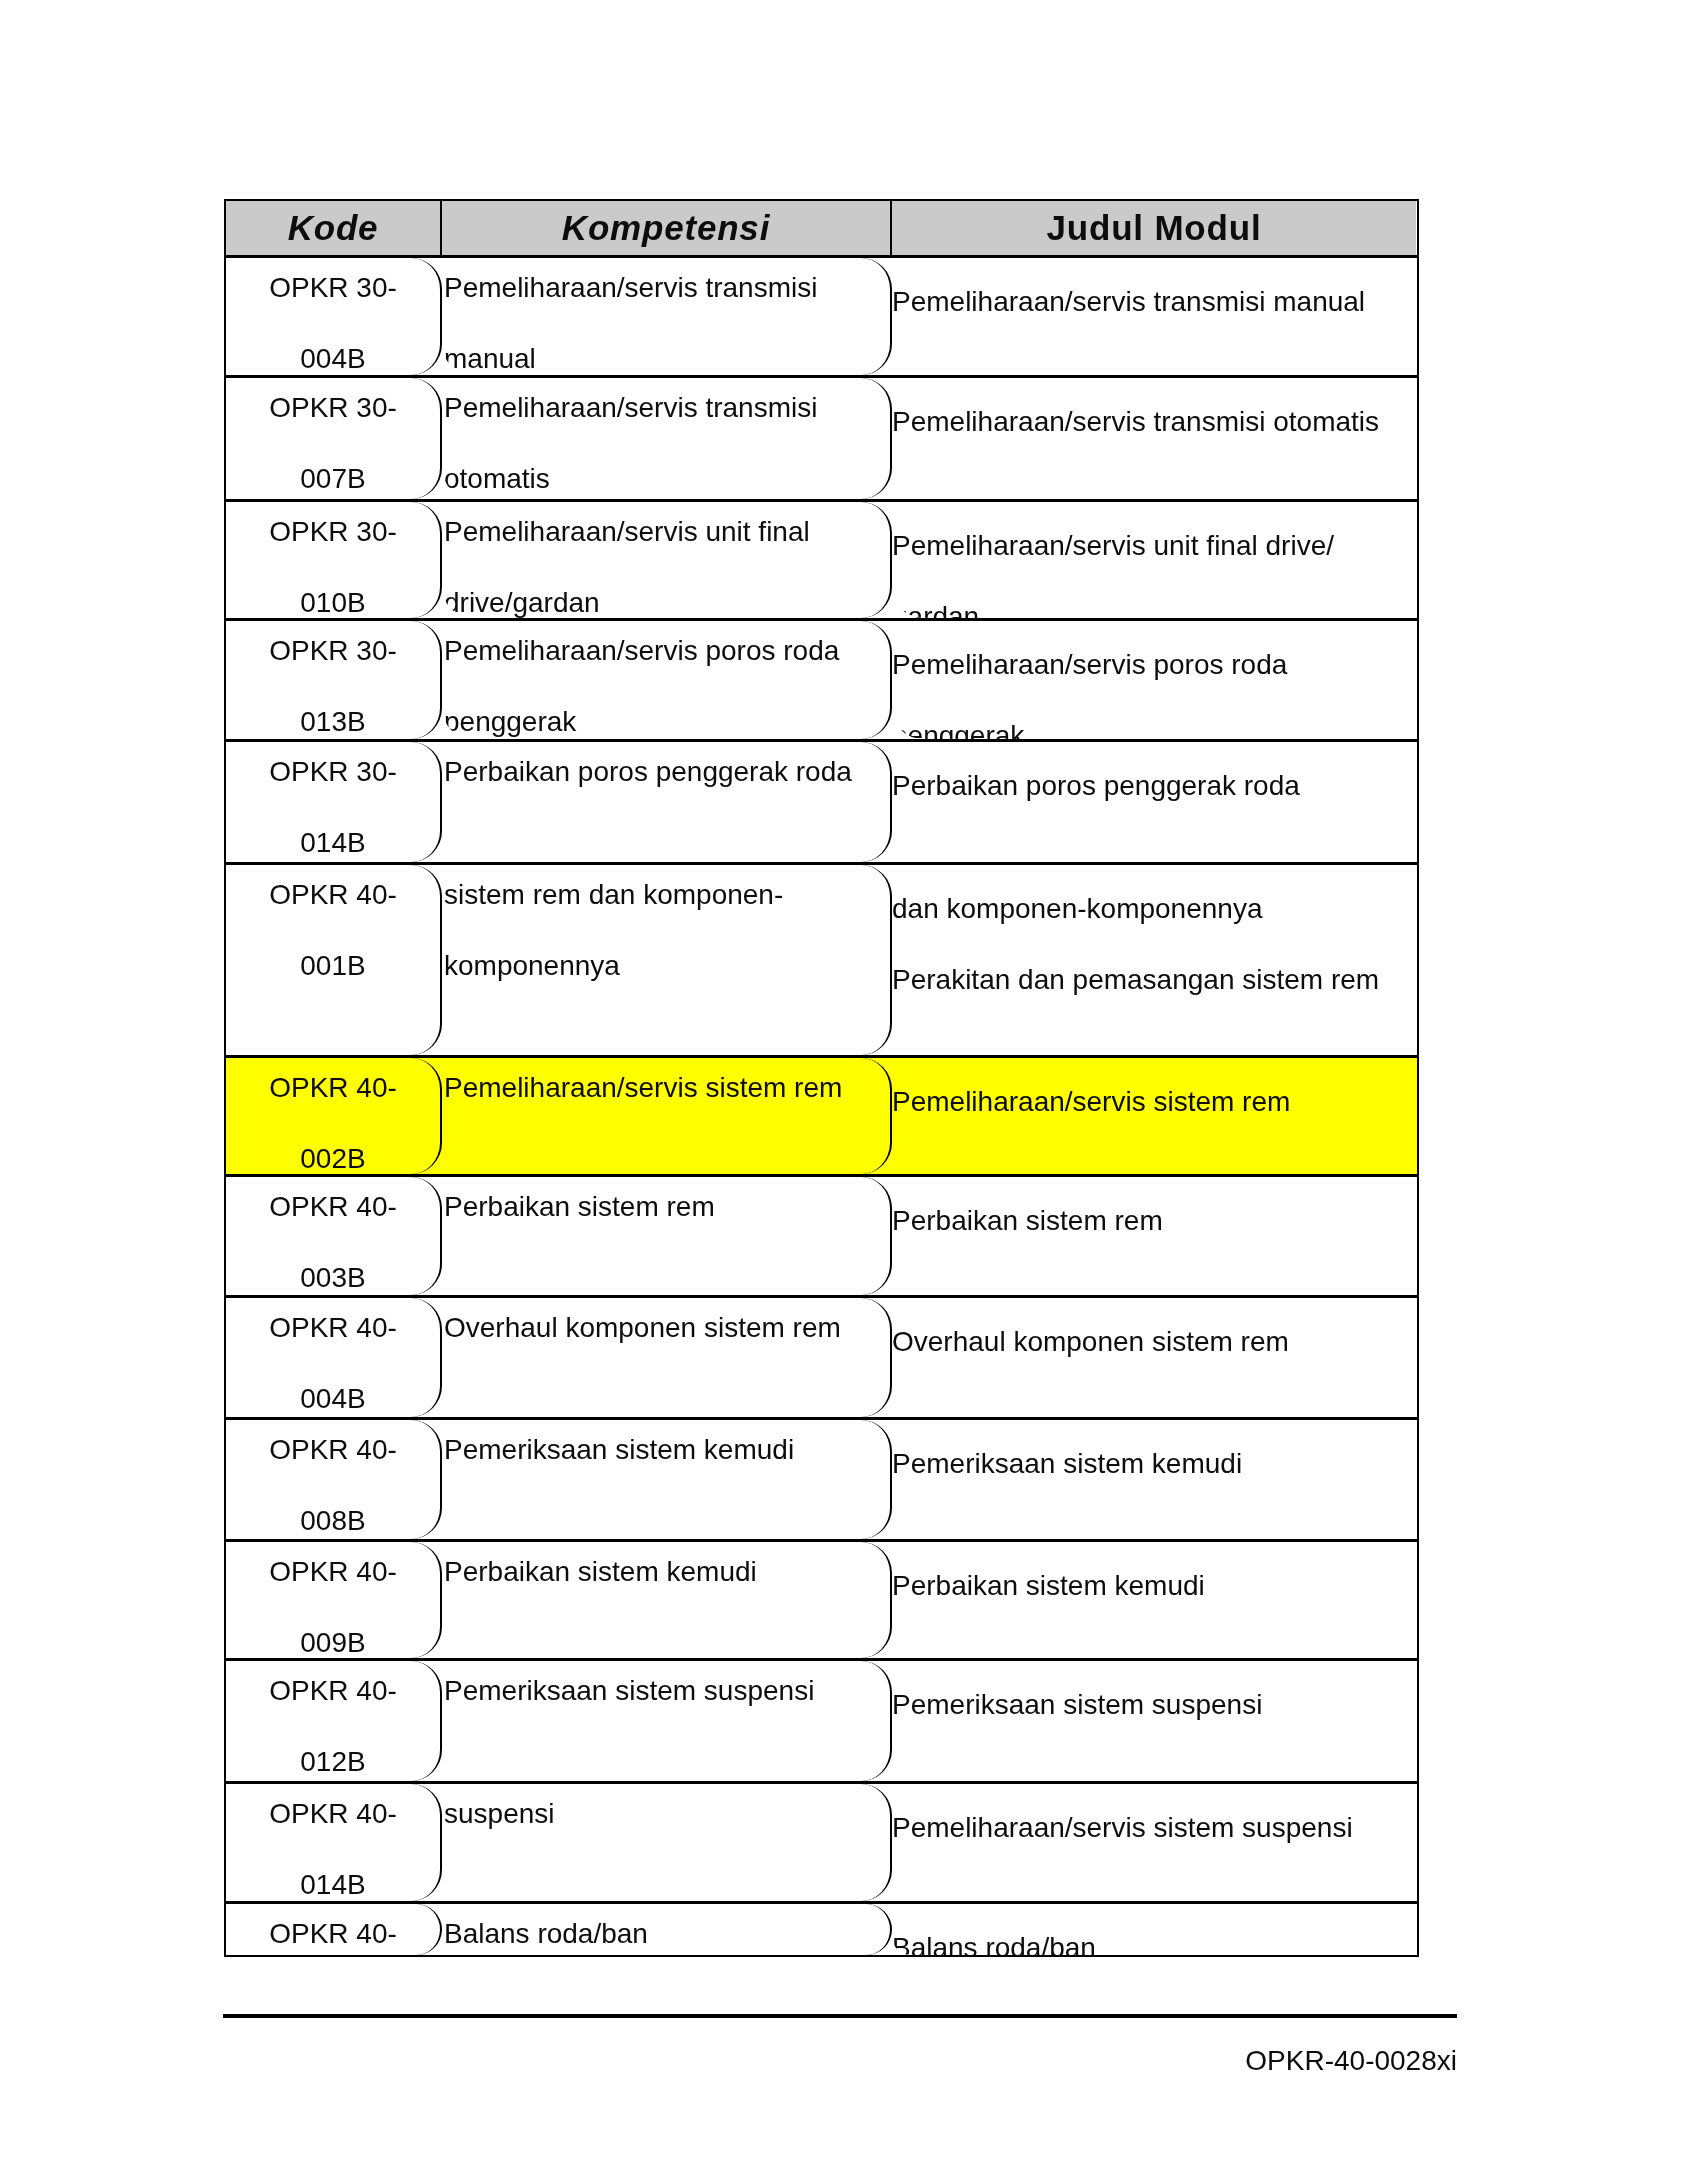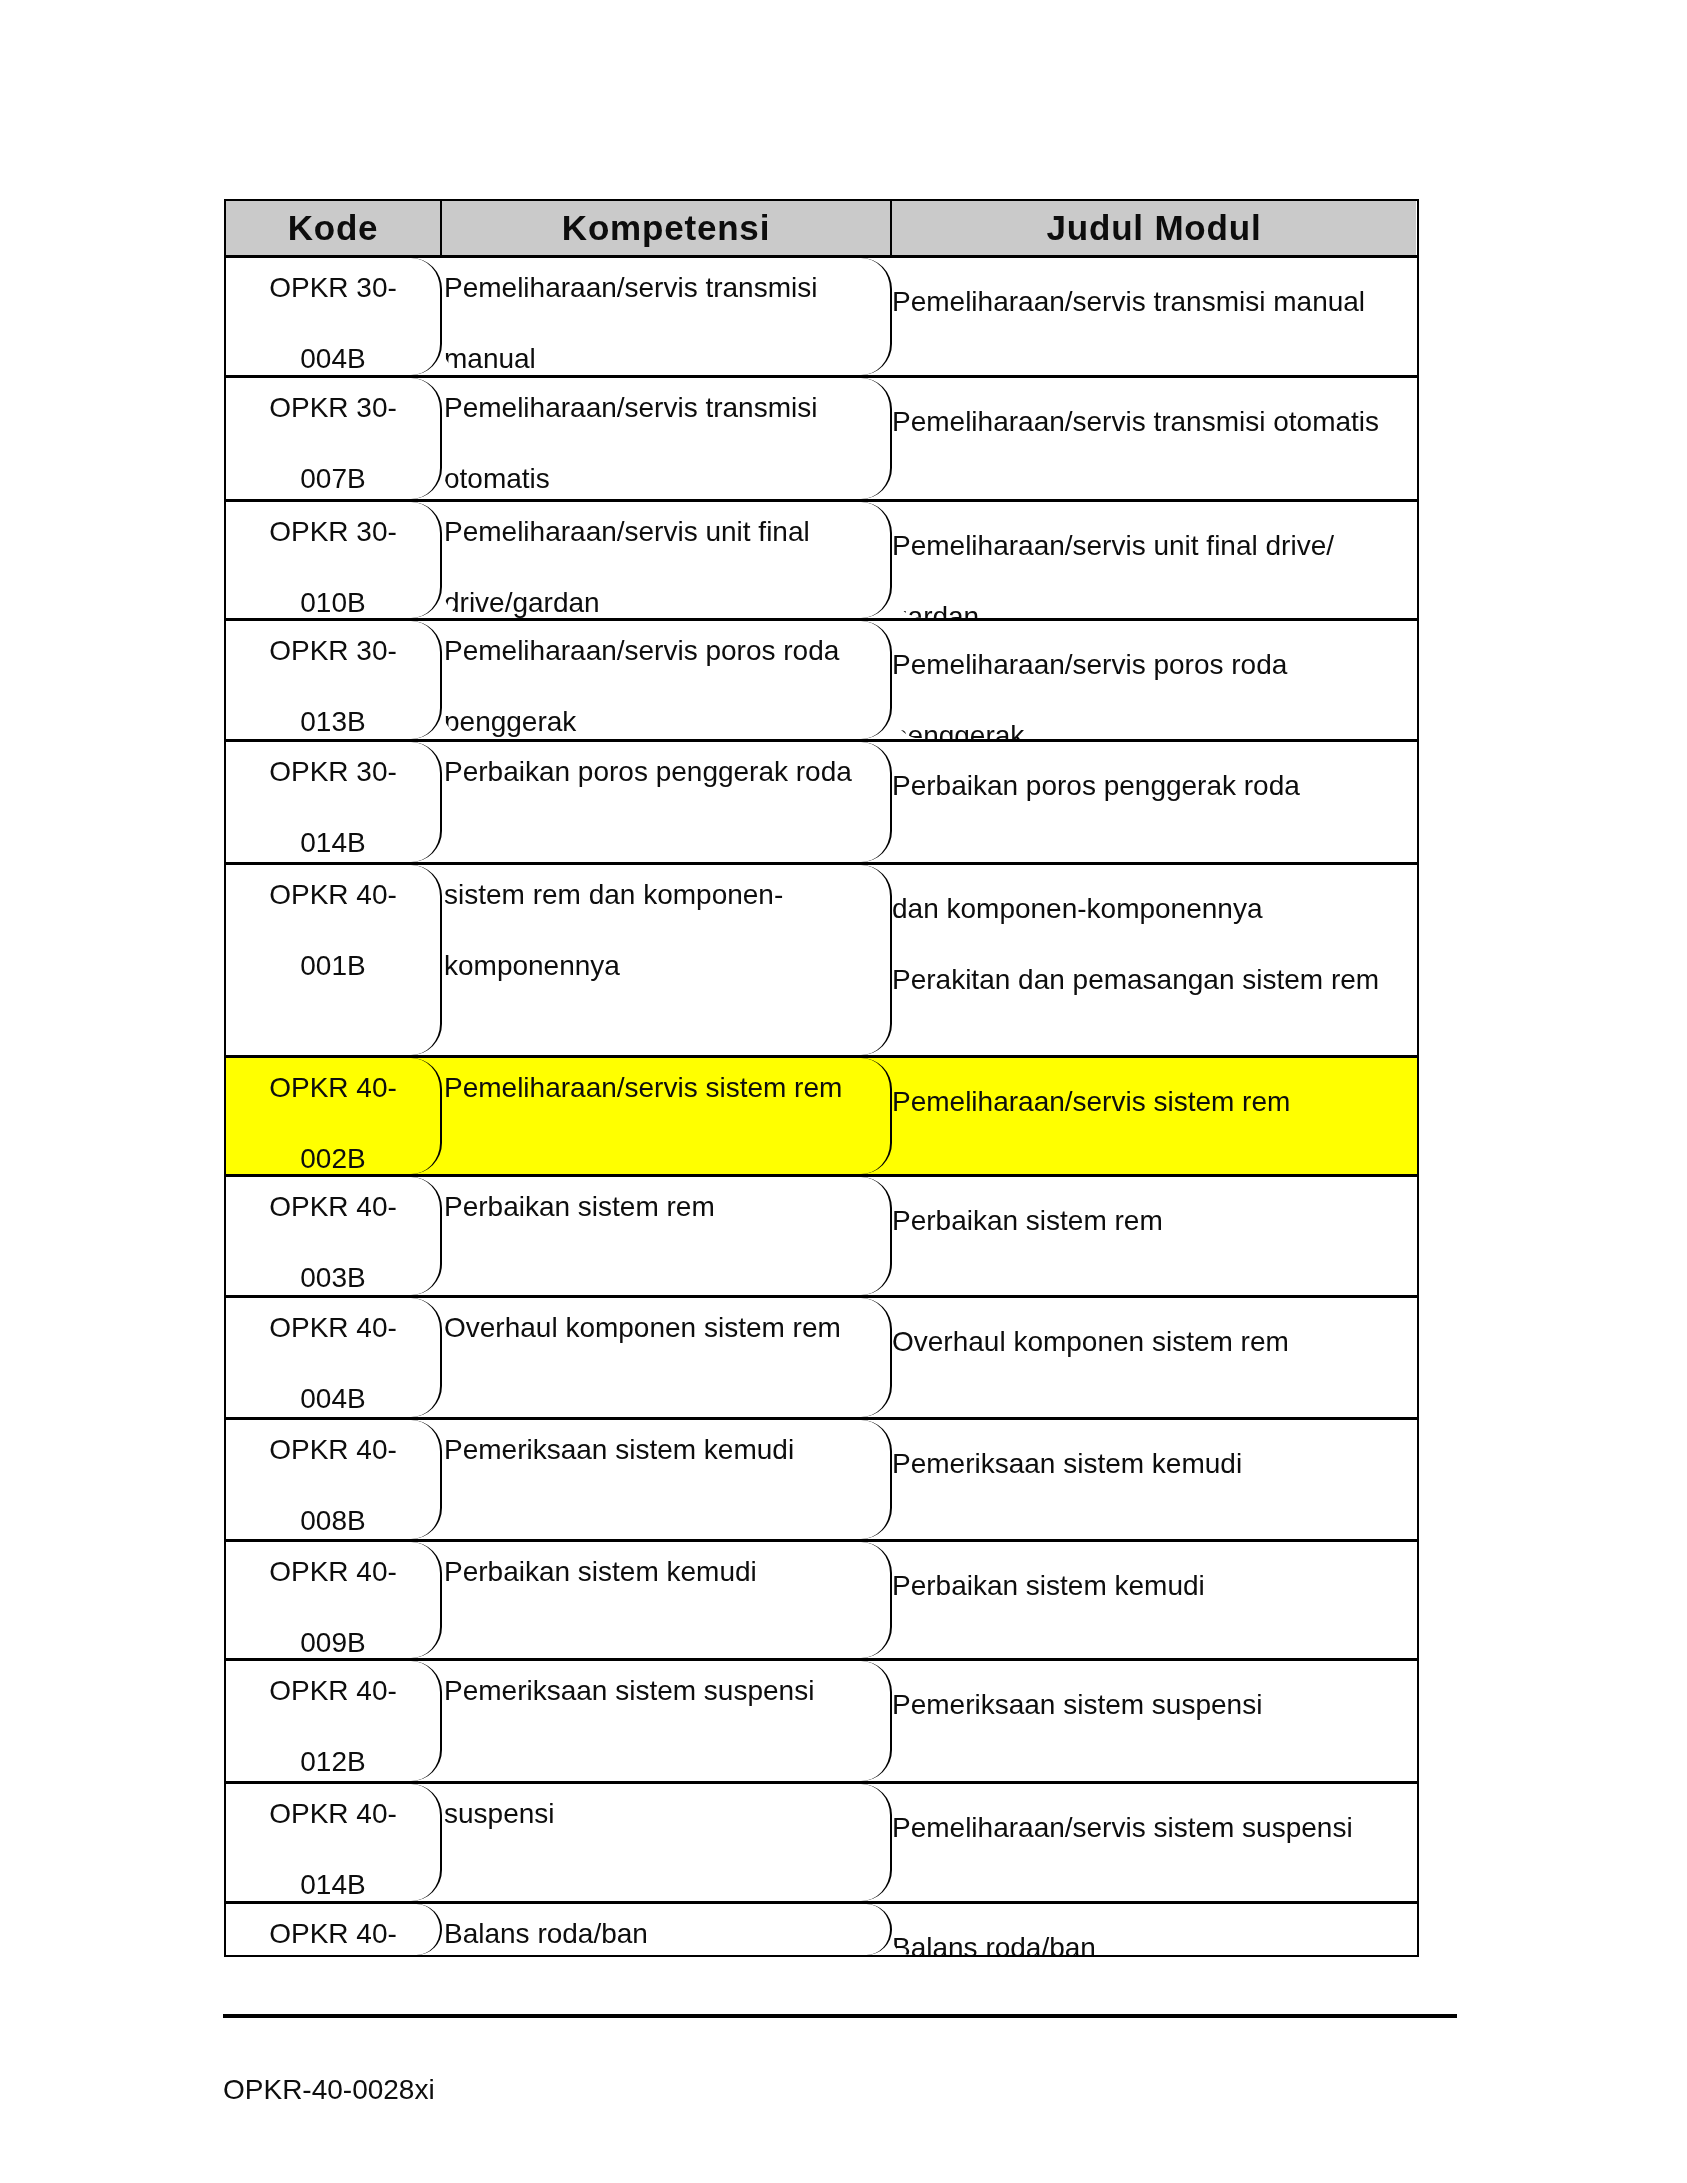--- a/index.html
+++ b/index.html
@@ -23,21 +23,21 @@
     grid-template-columns:216px 450px 524px;
     height:57px;
     border-bottom:3.3px solid #000;
   }
   .th {
     background:#cacaca;
     display:flex; align-items:center; justify-content:center;
     font-size:35px; font-weight:bold;
     letter-spacing:0.8px;
   }
-  .th.c0, .th.c1 { border-right:2.5px solid #000; }
+  .th.c0, .th.c1 { border-right:2.5px solid #000;font-style:italic; }
   .trow {
     display:grid;
     grid-template-columns:216px 450px 524px;
     border-bottom:3.3px solid #000;
     background:#fff;
   }
   .trow:last-child { border-bottom:none; }
   .trow.hl { background:#ffff00; }
   .cell {
     padding-top:13px;
@@ -52,23 +52,22 @@
   .footer-rule {
     position:absolute;
     left:223px; top:2014px;
     width:1234px; height:4.1px;
     background:#000;
   }
   .footer-text {
     position:absolute;
     left:223px; top:2045px;
     width:1234px;
-    display:flex; justify-content:flex-start;
+    display:flex; justify-content:flex-end;
     font-size:28px;
-    margin-top:29px;
   }
 </style>
 </head>
 <body>
 
 <div class="doc-table">
   <div class="thead">
     <div class="th c0">Kode</div>
     <div class="th c1">Kompetensi</div>
     <div class="th c2">Judul Modul</div>

